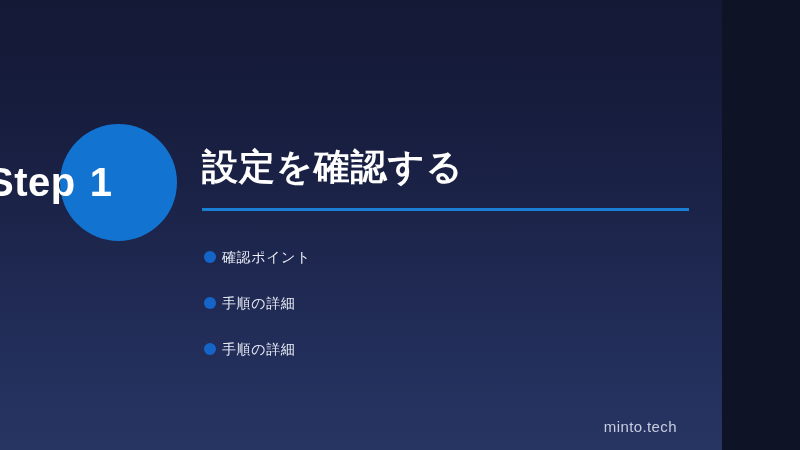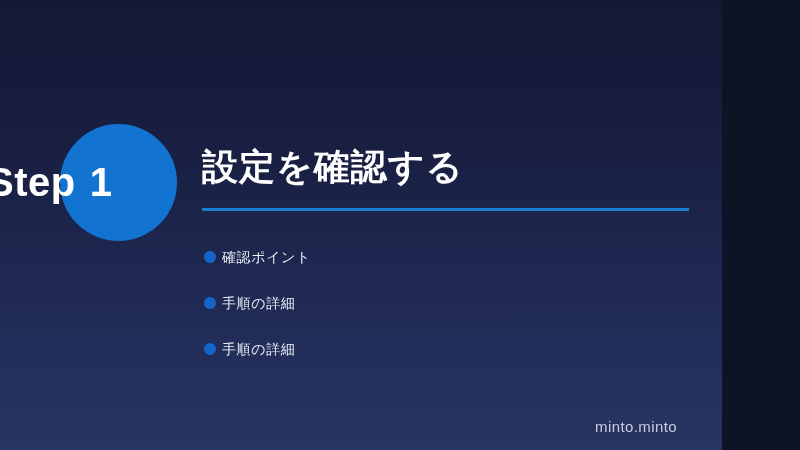--- a/index.html
+++ b/index.html
@@ -149,15 +149,15 @@
         <span class="bullet-text">手順の詳細</span>
       </li>
       <li class="bullet-item">
         <span class="bullet-dot"></span>
         <span class="bullet-text">手順の詳細</span>
       </li>
     </ul>
 
   </div>
 
-  <div class="footer-brand">minto.minto</div>
+  <div class="footer-brand">minto.tech</div>
 
 </div>
 
 </body></html>

